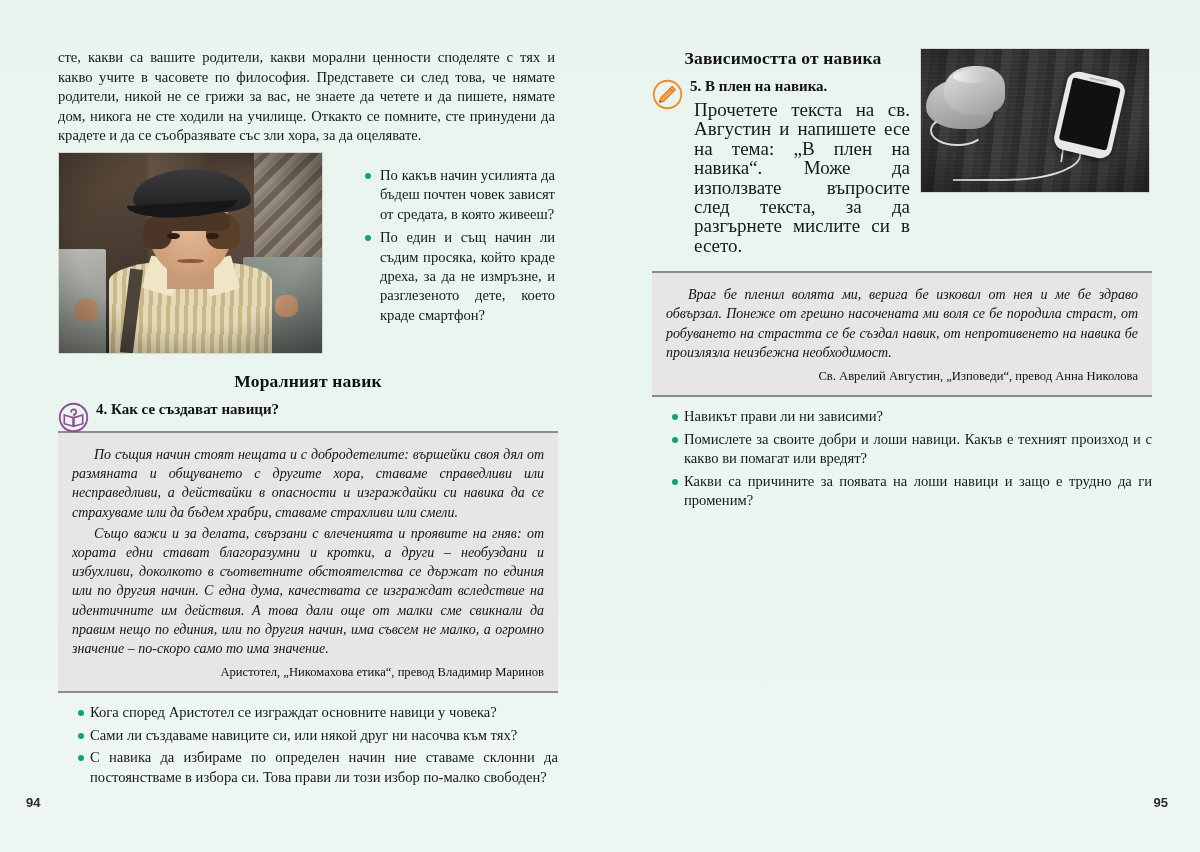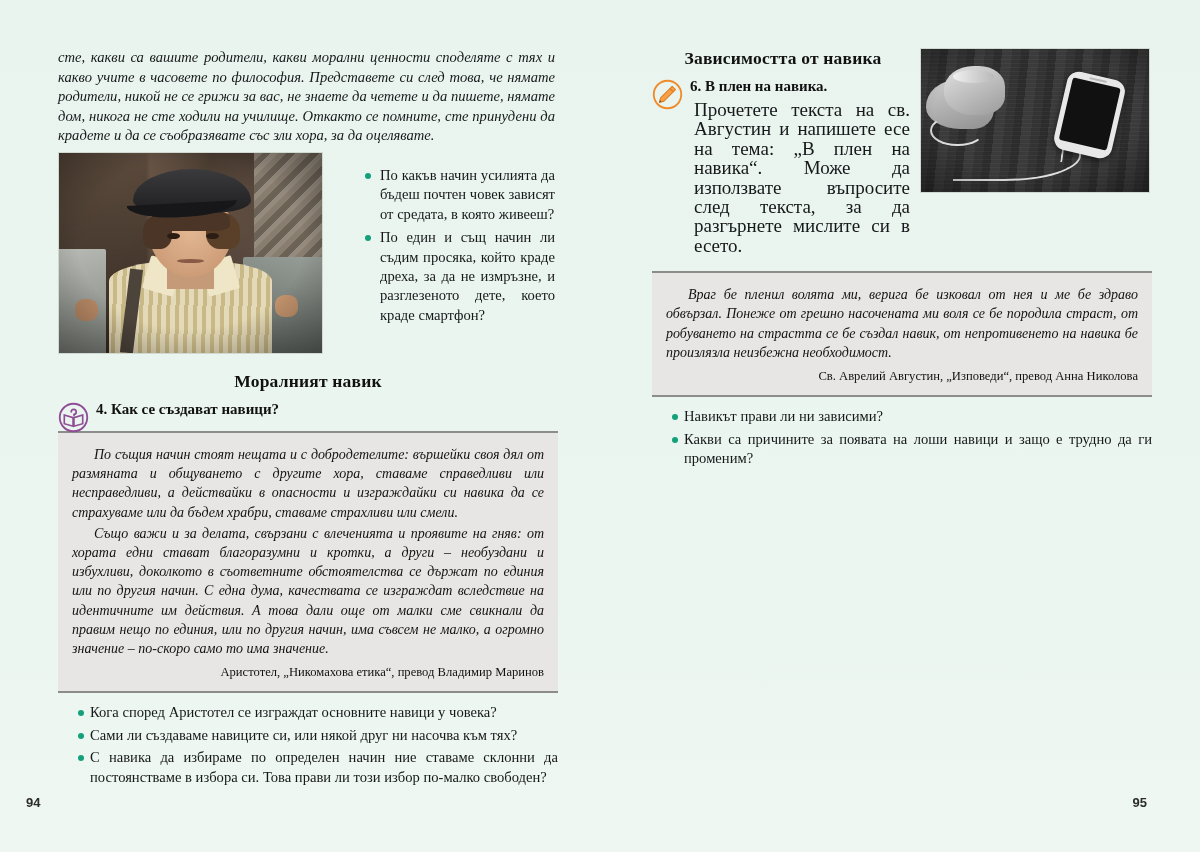--- a/index.html
+++ b/index.html
@@ -26,21 +26,20 @@
   .leaf-right { left: 652px; }
 
   
   .body-par {
     font-size: 14.6px;
     line-height: 19.6px;
     color: #16181a;
     text-align: justify;
     margin: 0 0 2px 0;
     hyphens: manual;
-    font-style: italic;
   }
 
   
   #intro-par { width: 497px; }
 
   
   .photo-row {
     position: relative;
     margin-top: 6px;
     width: 497px;
@@ -245,21 +244,21 @@
 
   
   .folio {
     position: absolute; bottom: 42px;
     font-family: "Liberation Sans", sans-serif;
     font-weight: bold;
     font-size: 13px;
     color: #2b2b2b;
   }
   .folio-left  { left: 26px; }
-  .folio-right { right: 53px; }
+  .folio-right { right: 32px; }
 
   
   .right-top { position: relative; min-height: 150px; }
   .right-task-wrap { width: 262px; }
 </style>
 </head>
 <body>
 
 <div class="page">
 
@@ -355,33 +354,34 @@
 
         <div class="task">
           <span class="task-icon">
             <svg viewBox="0 0 32 32" width="31" height="31" aria-hidden="true">
               <circle cx="16" cy="16" r="14.2" fill="none" stroke="#f08b2a" stroke-width="1.9"></circle>
               <path d="M20.8 7.6 l3.4 3.4 -11.9 11.9 -4.6 1.2 1.2 -4.6 Z" fill="#f6a04a" stroke="#e07f1c" stroke-width="1.2" stroke-linejoin="round"></path>
               <path d="M18.6 9.8 l3.4 3.4" stroke="#e07f1c" stroke-width="1.2"></path>
               <path d="M7.7 23.9 l2.0 -0.5 -1.5 -1.5 Z" fill="#5a4632"></path>
             </svg>
           </span>
-          <p class="task-title">6. В плен на навика.</p>
+          <p class="task-title">5. В плен на навика.</p>
           <p class="task-body">Прочетете текста на св. Августин и напишете есе на тема: „В плен на навика“. Може да използвате въпросите след текста, за да разгърнете мислите си в есето.</p>
         </div>
       </div>
     </div>
 
     <div class="quotebox" style="margin-top:16px;">
       <p>Враг бе пленил волята ми, верига бе изковал от нея и ме бе здраво обвързал. Понеже от грешно насочената ми воля се бе породила страст, от робуването на страстта се бе създал навик, от непротивенето на навика бе произлязла неизбежна необходимост.</p>
       <p class="quote-src">Св. Аврелий Августин, „Изповеди“, превод Анна Николова</p>
     </div>
 
     <ul class="qlist">
       <li>Навикът прави ли ни зависими?</li>
+      <li>Помислете за своите добри и лоши навици. Какъв е техният произход и с какво ви помагат или вредят?</li>
       <li>Какви са причините за появата на лоши навици и защо е трудно да ги променим?</li>
     </ul>
   </div>
 
   <div class="folio folio-left">94</div>
   <div class="folio folio-right">95</div>
 
 </div>
 
 </body></html>

